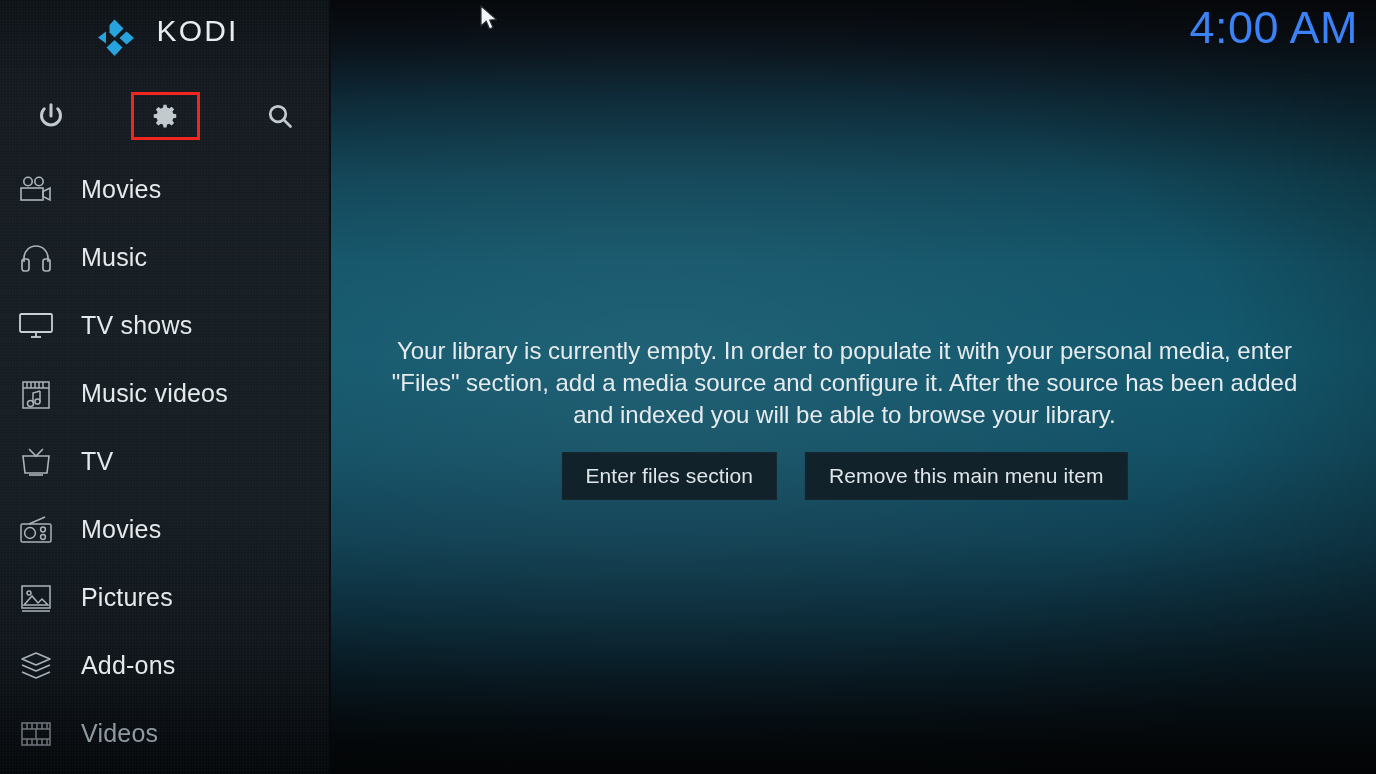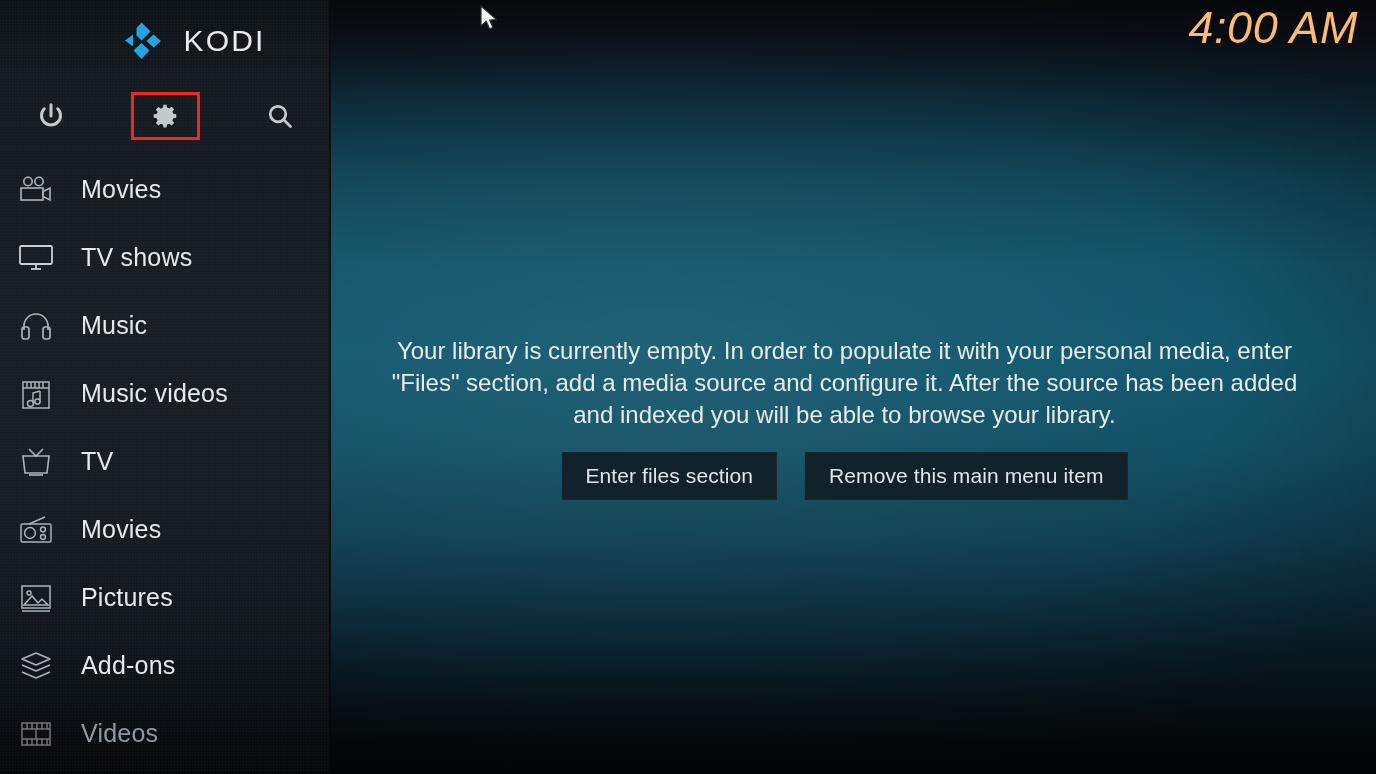--- a/index.html
+++ b/index.html
@@ -70,21 +70,21 @@
       repeating-linear-gradient(90deg, rgba(255,255,255,.04) 0 1px, rgba(0,0,0,0) 1px 3px);
   }
   .sidebar-edge {
     position:absolute; right:0; top:0; width:2px; height:100%;
     background:rgba(0,0,0,.45);
   }
 
   
   .logo-row {
     position:absolute; left:0; top:16px; width:331px; height:50px;
-    display:flex; align-items:center; justify-content:center; gap:20px;margin-left:27px;
+    display:flex; justify-content:center; gap:20px;
   }
   .logo-mark { width:44px; height:44px; display:block; }
   .logo-text {
     font-size:30px; letter-spacing:2.2px; color:#e9edf0;
     font-weight:400; line-height:1;
   }
 
   
   .icon-bar {
     position:absolute; left:0; top:92px; width:331px; height:50px;
@@ -128,24 +128,23 @@
     letter-spacing:.2px;
     margin-left:17px;
     white-space:nowrap;
   }
   .menu-item.dim .menu-label { color:#8e9aa2; }
   .menu-item.dim .menu-icon { opacity:.62; }
 
   
   .clock {
     position:absolute; right:18px; top:3px;
-    font-size:45px; color:#fdba74;
+    font-size:45px; color:#3b82f6;
     font-weight:300; letter-spacing:.5px;
     line-height:1.1;
-    font-style:italic;
   }
 
   
   .content {
     position:absolute; left:322px; top:0;
     width:1045px; height:774px;
   }
   .empty-msg {
     position:absolute;
     left:50%; transform:translateX(-50%);
@@ -249,42 +248,42 @@
               <rect x="2" y="13" width="22" height="12"></rect>
               <path d="M24 16.5 L31 13 L31 25 L24 21.5 Z"></path>
             </g>
           </svg>
         </span>
         <span class="menu-label">Movies</span>
       </div>
 
       <div class="menu-item">
         <span class="menu-icon">
+          <svg width="32" height="30" viewBox="0 0 32 30">
+            <g fill="none" stroke="#aab4bb" stroke-width="1.7">
+              <path d="M4 19 v-4 a12 12 0 0 1 24 0 v4"></path>
+              <rect x="2" y="16" width="7" height="12" rx="2.4"></rect>
+              <rect x="23" y="16" width="7" height="12" rx="2.4"></rect>
+            </g>
+          </svg>
+        </span>
+        <span class="menu-label">Music</span>
+      </div>
+
+      <div class="menu-item">
+        <span class="menu-icon">
           <svg width="36" height="28" viewBox="0 0 36 28">
             <g fill="none" stroke="#c8d0d5" stroke-width="1.8">
               <rect x="2" y="3" width="32" height="18" rx="1.4"></rect>
               <path d="M13 26 h10"></path>
               <path d="M18 21 v5"></path>
             </g>
           </svg>
         </span>
         <span class="menu-label">TV shows</span>
-      </div>
-
-      <div class="menu-item">
-        <span class="menu-icon">
-          <svg width="32" height="30" viewBox="0 0 32 30">
-            <g fill="none" stroke="#aab4bb" stroke-width="1.7">
-              <path d="M4 19 v-4 a12 12 0 0 1 24 0 v4"></path>
-              <rect x="2" y="16" width="7" height="12" rx="2.4"></rect>
-              <rect x="23" y="16" width="7" height="12" rx="2.4"></rect>
-            </g>
-          </svg>
-        </span>
-        <span class="menu-label">Music</span>
       </div>
 
       <div class="menu-item">
         <span class="menu-icon">
           <svg width="32" height="32" viewBox="0 0 32 32">
             <g fill="none" stroke="#aab4bb" stroke-width="1.5">
               <rect x="3" y="3" width="26" height="26"></rect>
               <path d="M3 9 h26"></path>
               <path d="M7 3 v6 M11 3 v6 M15 3 v6 M19 3 v6 M23 3 v6"></path>
               <path d="M20 12 v10"></path>

